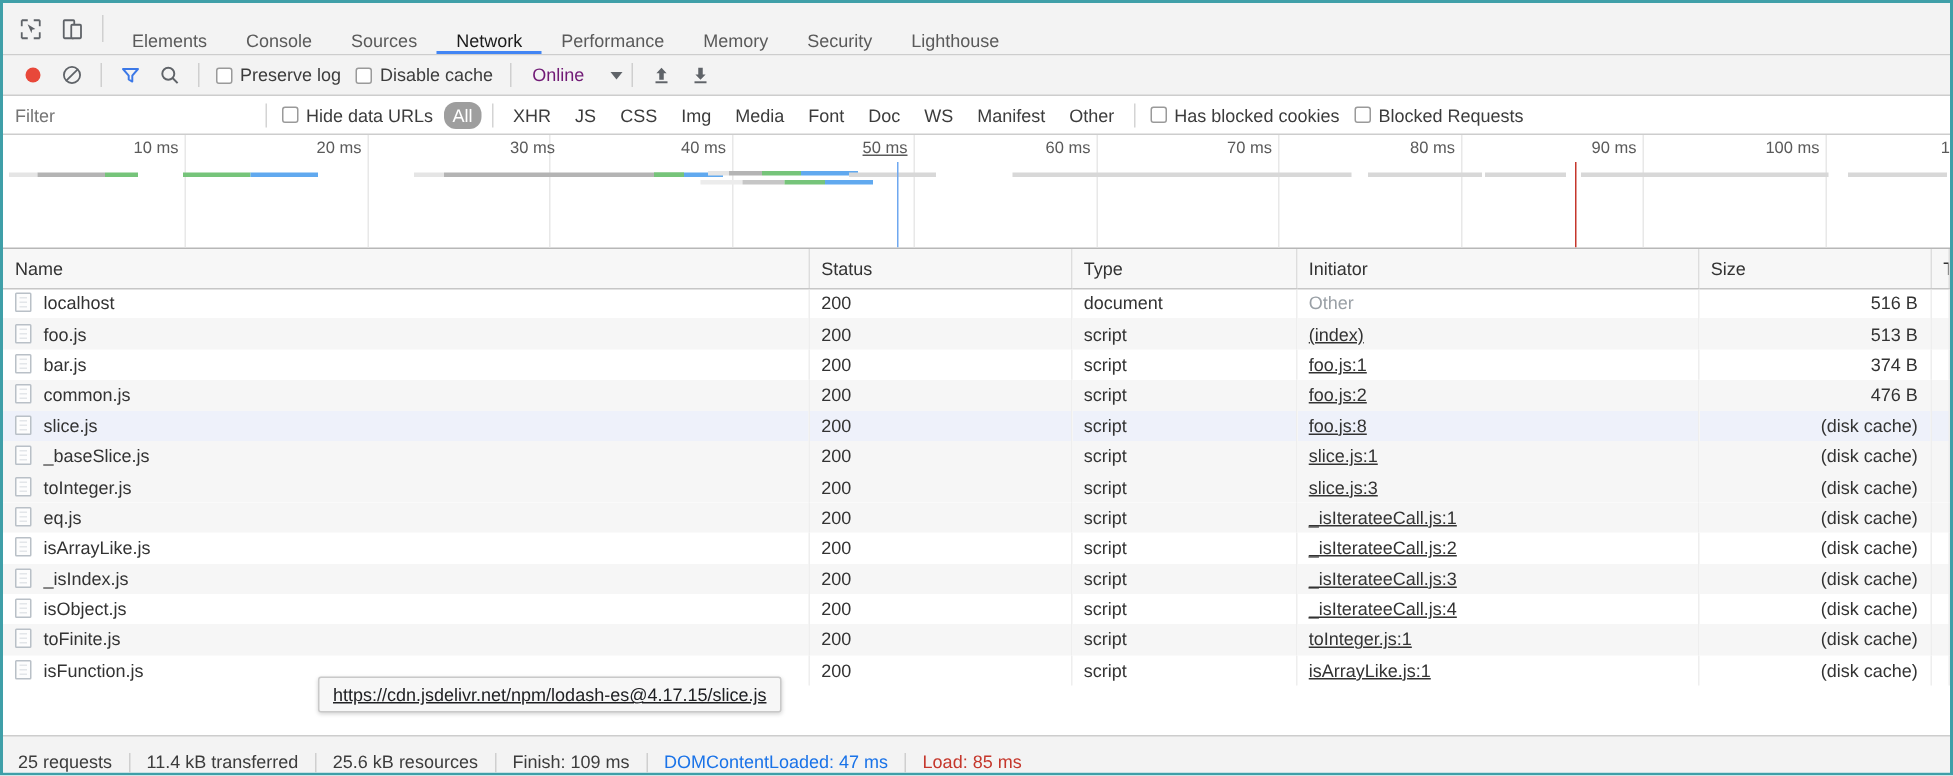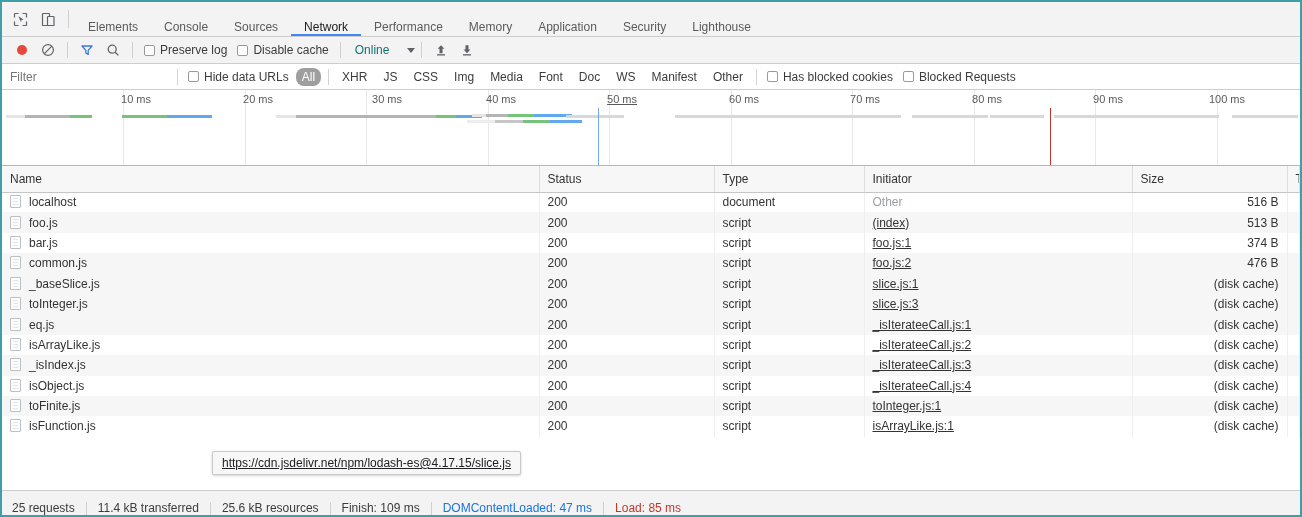--- a/index.html
+++ b/index.html
@@ -81,21 +81,21 @@
   .chk {
     width: 11px; height: 11px;
     border: 1px solid #9a9a9a;
     border-radius: 2px;
     background: #fff;
     flex: none;
   }
   .online-sel {
     display: flex; align-items: center; gap: 18px;
     margin-left: 8px; cursor: pointer;
-    font-size: 12px; color: #0f766e;
+    font-size: 12px; color: #701a75;
   }
   .caret {
     width: 0; height: 0;
     border-left: 4px solid transparent;
     border-right: 4px solid transparent;
     border-top: 5px solid #5f6368;
   }
 
   
   .filterbar {
@@ -140,21 +140,20 @@
   .ov-tick {
     position: absolute; top: 0; bottom: 0;
     width: 1px; background: #e8e8e8;
   }
   .ov-label {
     position: absolute; top: 3px;
     font-size: 11px; color: #5a5a5a;
     transform: translateX(-100%);
     padding-right: 4px;
     white-space: nowrap;
-    margin-left: 32px;
   }
   .ov-bar { position: absolute; height: 3px; }
   .ov-seg { position: absolute; top: 0; height: 3px; }
   .ov-event {
     position: absolute; top: 18px; bottom: 0; width: 1px;
   }
 
   
   .grid-wrap { flex: 1; overflow: hidden; position: relative; background: #fff; }
   table.reqs {
@@ -284,23 +283,20 @@
           <span>Sources</span>
         </div>
       <div class="tab active">
           <span>Network</span>
         </div>
       <div class="tab">
           <span>Performance</span>
         </div>
       <div class="tab">
           <span>Memory</span>
-        </div>
-      <div class="tab">
-          <span>Application</span>
         </div>
       <div class="tab">
           <span>Security</span>
         </div>
       <div class="tab">
           <span>Lighthouse</span>
         </div>
     </div>
   </div>
 
@@ -501,20 +497,28 @@
             <td class="c-time"></td>
           </tr>
           <tr class="row odd">
             <td class="c-name"><span class="doc-icon"></span><span>common.js</span></td>
             <td class="c-status">200</td>
             <td class="c-type">script</td>
             <td class="c-init"><span class="init-link">foo.js:2</span></td>
             <td class="c-size">476 B</td>
             <td class="c-time"></td>
           </tr>
+          <tr class="row hover">
+            <td class="c-name"><span class="doc-icon"></span><span>slice.js</span></td>
+            <td class="c-status">200</td>
+            <td class="c-type">script</td>
+            <td class="c-init"><span class="init-link">foo.js:8</span></td>
+            <td class="c-size size-cache">(disk cache)</td>
+            <td class="c-time"></td>
+          </tr>
           <tr class="row odd">
             <td class="c-name"><span class="doc-icon"></span><span>_baseSlice.js</span></td>
             <td class="c-status">200</td>
             <td class="c-type">script</td>
             <td class="c-init"><span class="init-link">slice.js:1</span></td>
             <td class="c-size size-cache">(disk cache)</td>
             <td class="c-time"></td>
           </tr>
           <tr class="row odd">
             <td class="c-name"><span class="doc-icon"></span><span>toInteger.js</span></td>

